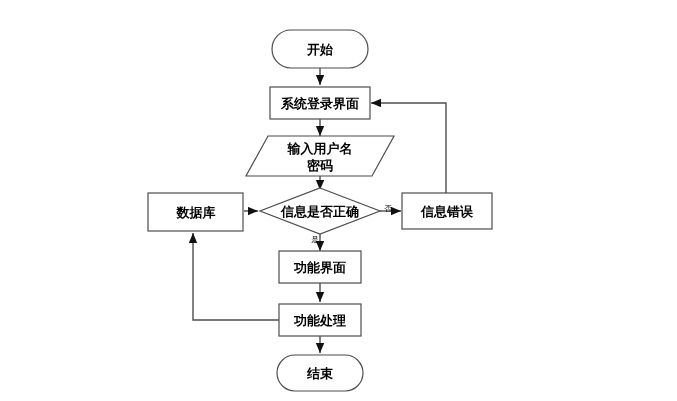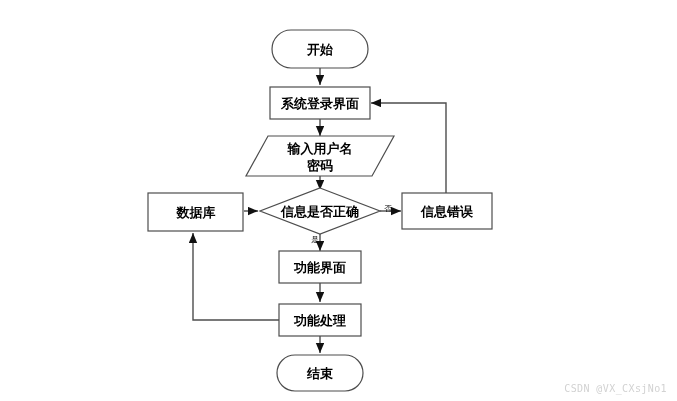--- a/index.html
+++ b/index.html
@@ -144,15 +144,14 @@
       </g>
 
       <g>
         <rect class="node-shape" x="277" y="355" width="86" height="36" rx="18" ry="18"></rect>
         <text class="node-label" x="320" y="374">结束</text>
       </g>
 
     </g>
   </svg>
 
-  <div class="watermark">CSDN @VX_CXsjNo1</div>
 
 </div>
 
 </body></html>

